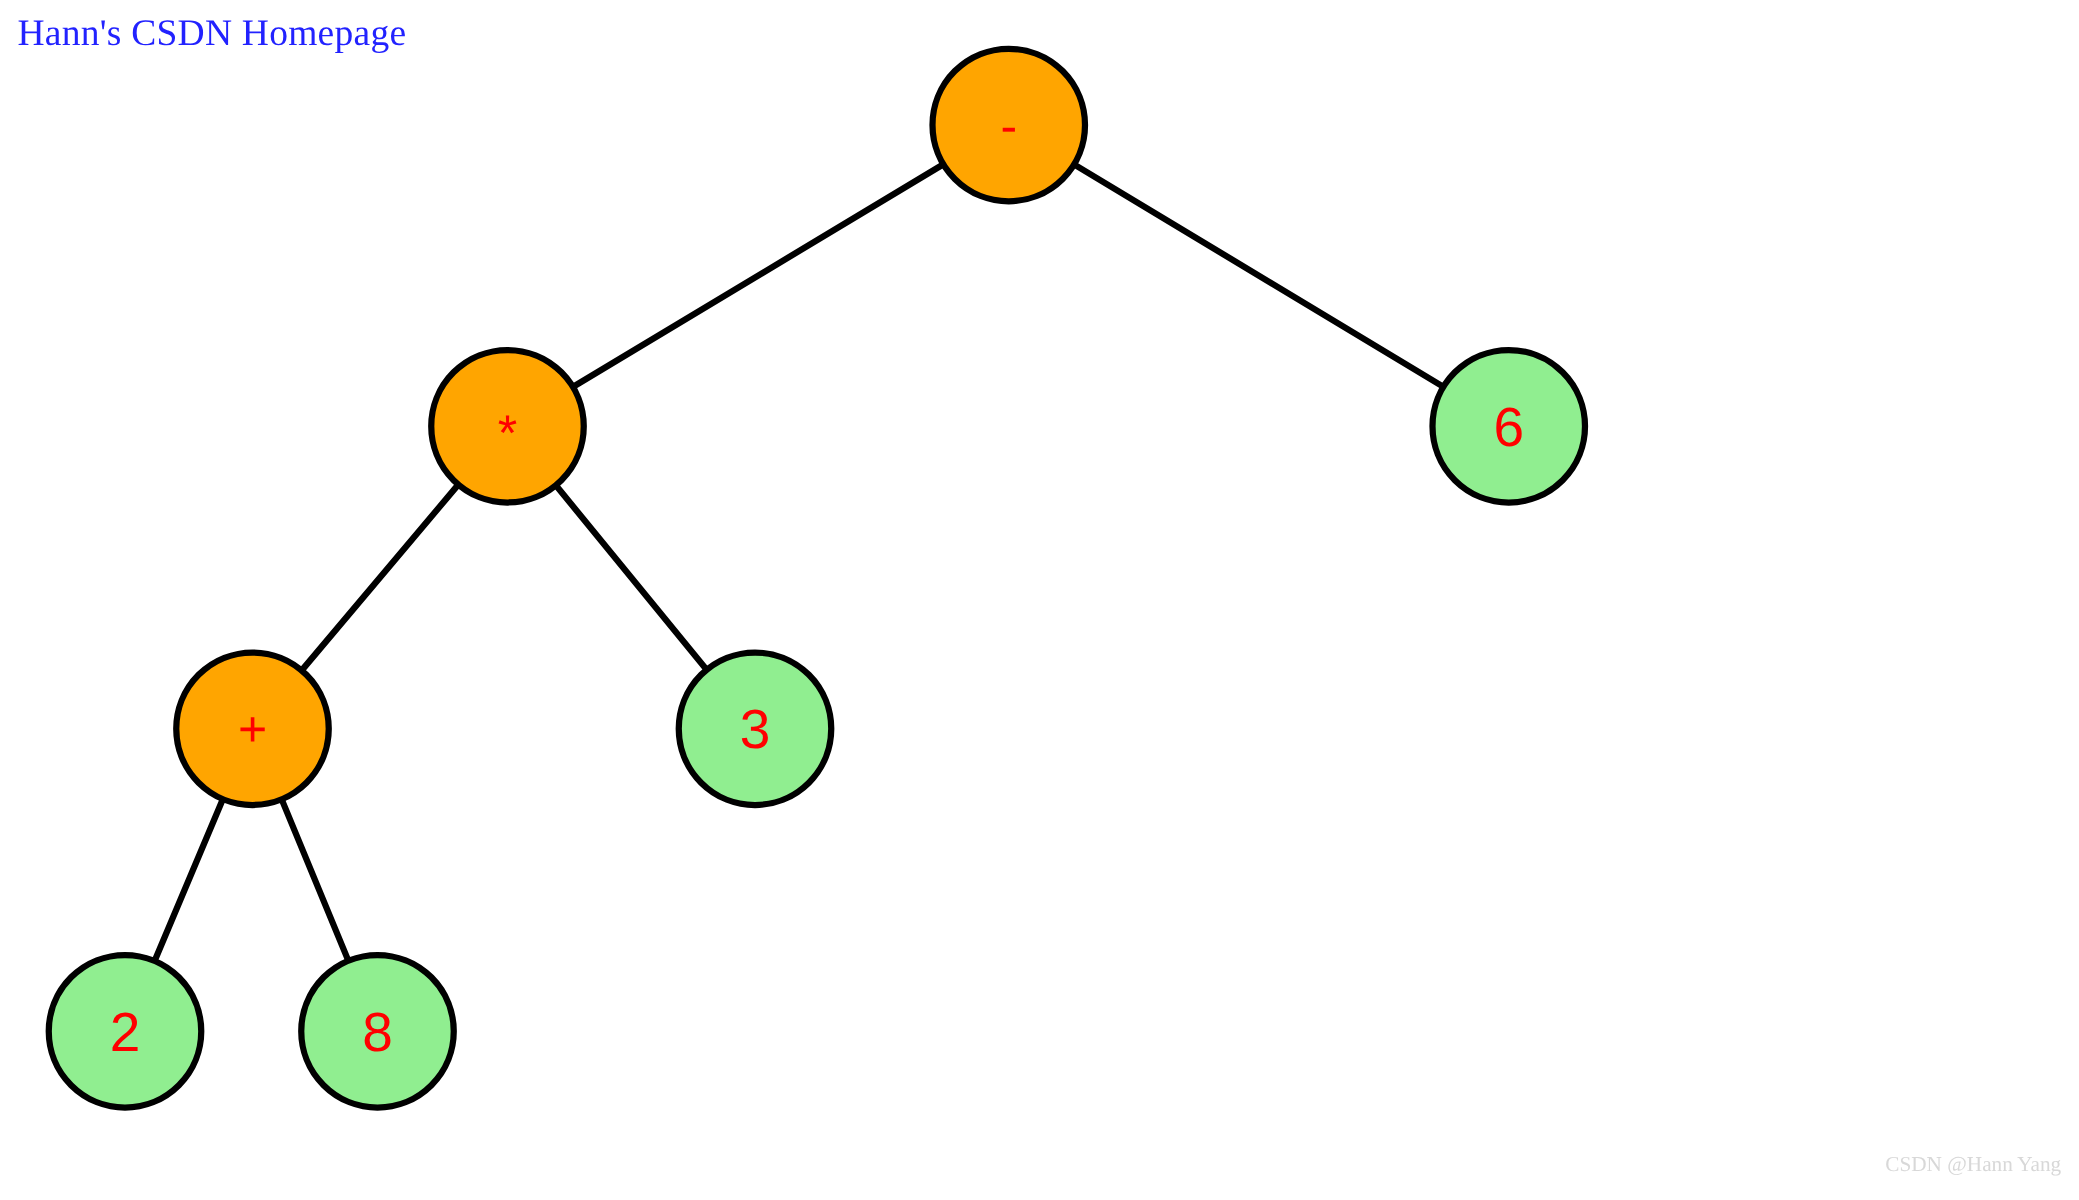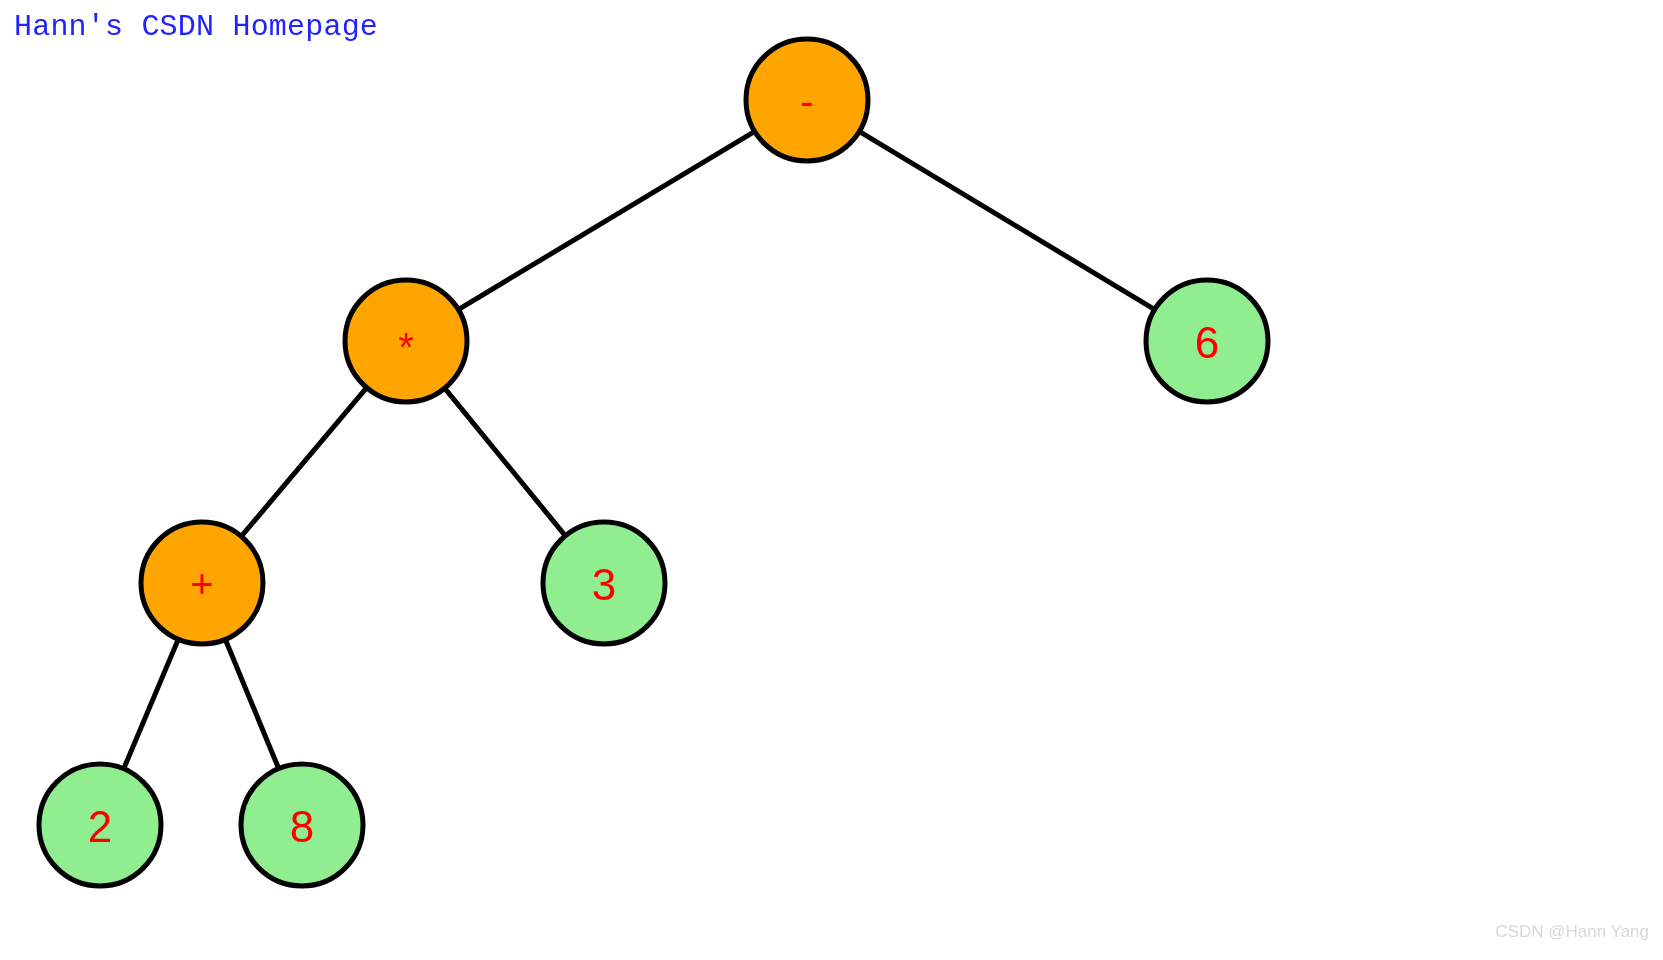--- a/index.html
+++ b/index.html
@@ -13,21 +13,21 @@
     height: 960px;
     position: relative;
     overflow: hidden;
     font-family: "Liberation Sans", sans-serif;
   }
 
   #page-title {
     position: absolute;
     left: 14px;
     top: 10px;
-    font-family: Liberation Mono, monospace;
+    font-family: Liberation Serif, serif;
     font-size: 30px;
     color: #2222ff;
     white-space: nowrap;
     letter-spacing: 0.2px;
   }
 
   #tree-canvas {
     position: absolute;
     left: 0;
     top: 0;
@@ -56,21 +56,21 @@
     text-anchor: middle;
     dominant-baseline: central;
   }
   .tree-node-label.operator { font-size: 40px; }
   .tree-node-label.operand  { font-size: 44px; }
 
   #watermark {
     position: absolute;
     right: 14px;
     bottom: 18px;
-    font-family: Liberation Sans, sans-serif;
+    font-family: Liberation Serif, serif;
     font-size: 17px;
     color: #d8d8d8;
     white-space: nowrap;
     user-select: none;
   }
 </style>
 </head>
 <body>
 
 <div id="page-title">Hann's CSDN Homepage</div>

